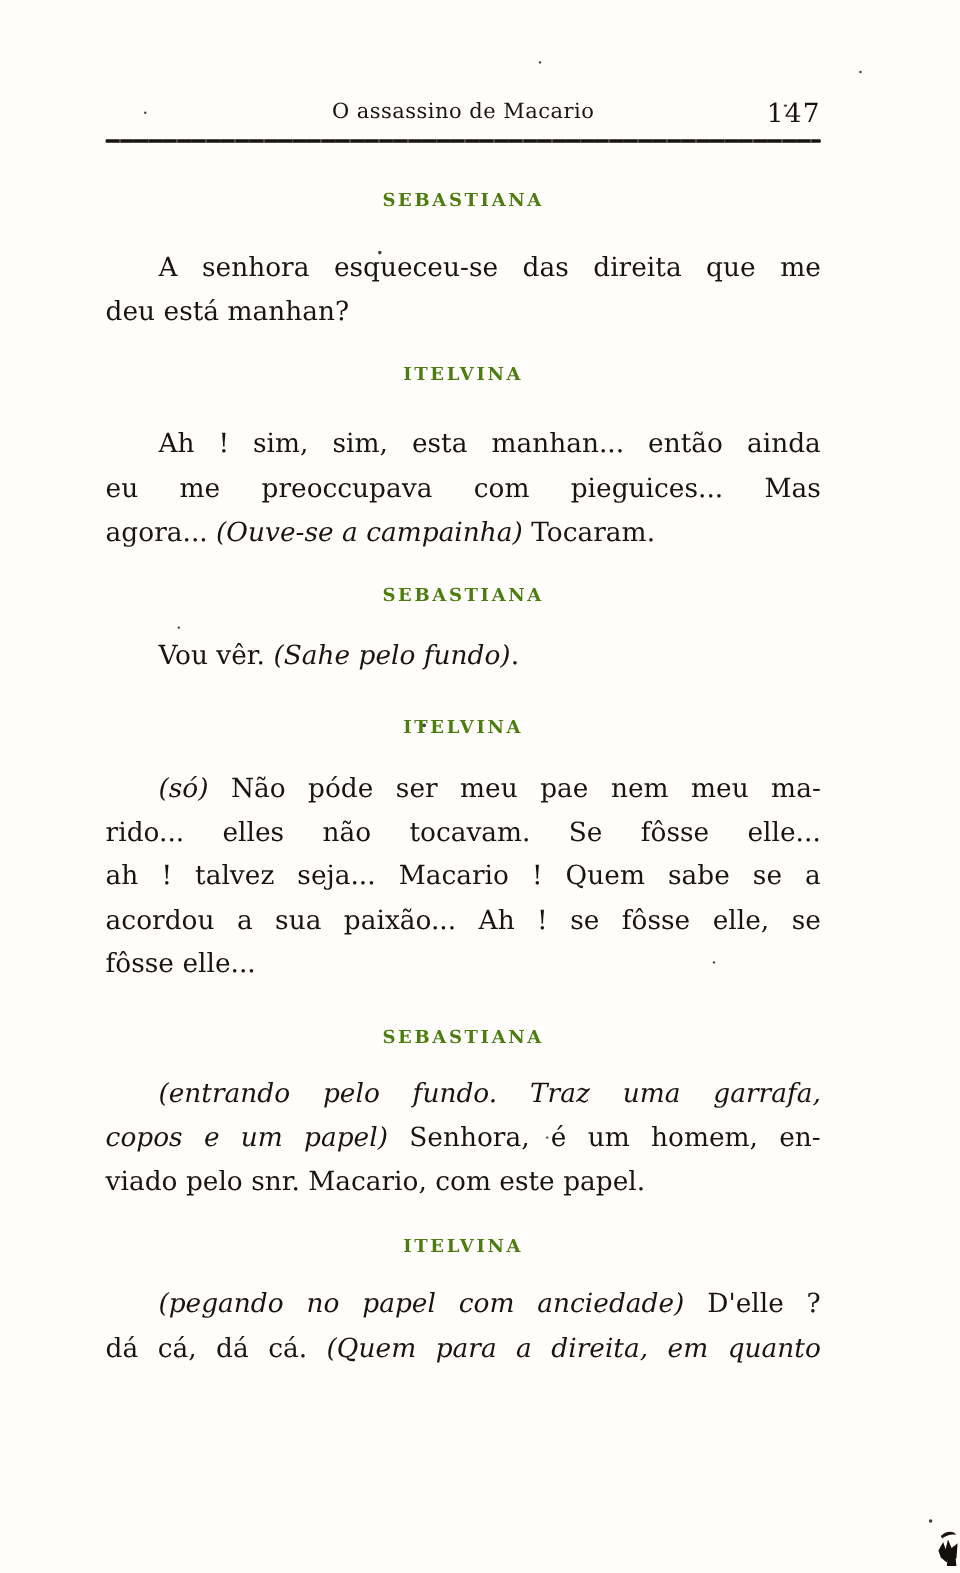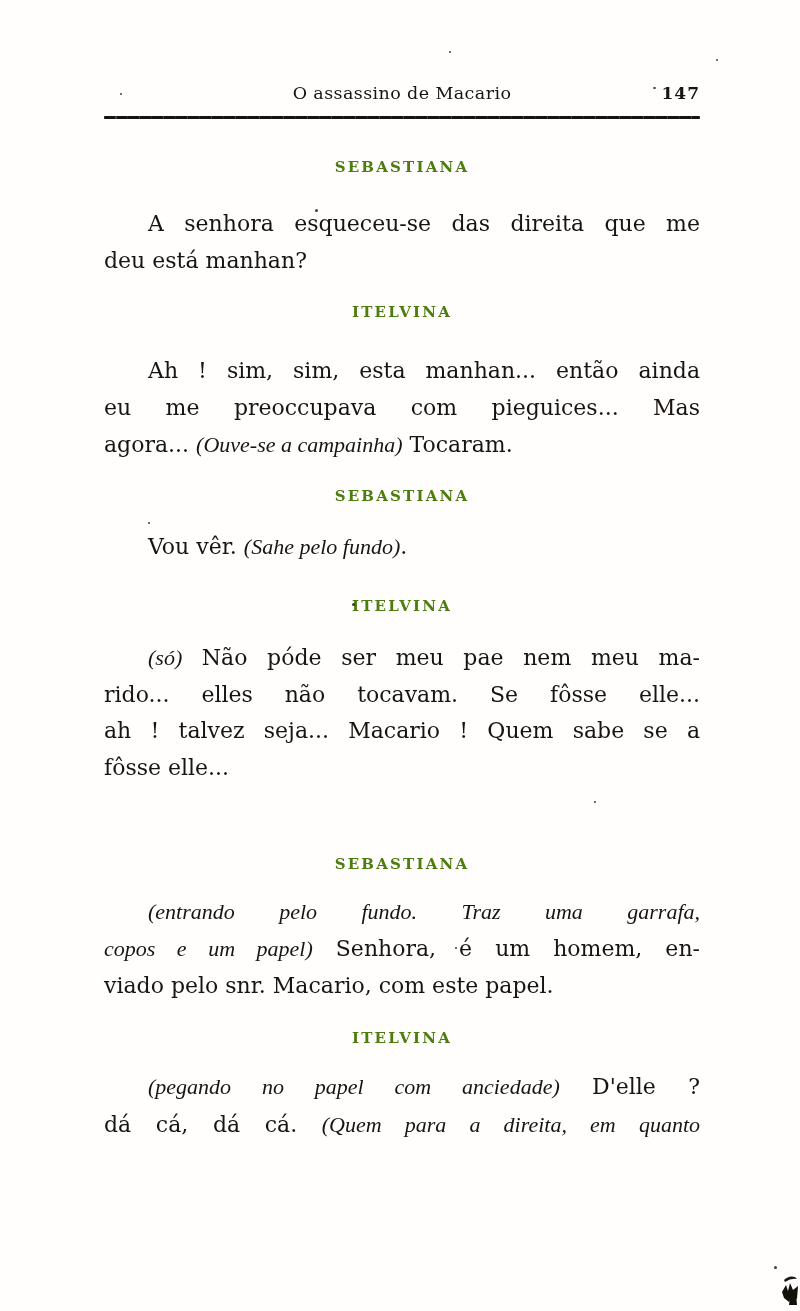--- a/index.html
+++ b/index.html
@@ -6,34 +6,34 @@
   html, body { margin: 0; padding: 0; background: #ffffff; }
   .page {
     position: relative;
     width: 800px;
     height: 1311px;
     background: #fffefd;
     color: #191410;
     font-family: "DejaVu Serif", serif;
     overflow: hidden;
   }
-  .abs { position: absolute; left: 104px; width: 596px; }
+  .abs { position: absolute; left: 88px; width: 596px; }
 
   
   .header-title {
     top: 83px;
     text-align: center;
     font-size: 17.5px;
     letter-spacing: 0.4px;
   }
   .pagenum {
     top: 83px;
     text-align: right;
-    font-size: 17px;
-    font-weight: 700;
+    font-size: 22px;
+    font-weight: 400;
     letter-spacing: 1px;
   }
   .rule {
     top: 116px;
     height: 3px;
     background: repeating-linear-gradient(90deg,
       #171310 0px, #171310 11px,
       #4a4138 11px, #4a4138 12.5px,
       #171310 12.5px, #171310 23px,
       #2c261f 23px, #2c261f 24px);
@@ -52,21 +52,21 @@
   
   .para { font-size: 22px; line-height: 37px; }
   .ln {
     text-align: justify;
     text-align-last: justify;
     text-justify: inter-word;
     white-space: normal;
   }
   .ln.first { text-indent: 44px; }
   .ln.last { text-align-last: left; }
-  .it { font-style: italic; font-family: Liberation Serif, serif; }
+  .it { font-style: italic; }
 
   
   .speck {
     position: absolute;
     background: #221d18;
     border-radius: 50%;
     opacity: 0.85;
   }
   .blot { position: absolute; }
 </style>
@@ -95,20 +95,21 @@
   <div class="abs speaker" style="top:487px">SEBASTIANA</div>
   <div class="abs para" style="top:528px">
     <div class="ln first last"><span>Vou vêr. </span><span class="it">(Sahe pelo fundo)</span><span>.</span></div>
   </div>
 
   <div class="abs speaker" style="top:597px">ITELVINA</div>
   <div class="abs para" style="top:640px; line-height:36.5px">
     <div class="ln first"><span class="it">(só)</span><span> Não póde ser meu pae nem meu ma-</span></div>
     <div class="ln"><span>rido... elles não tocavam. Se fôsse elle...</span></div>
     <div class="ln"><span>ah ! talvez seja... Macario ! Quem sabe se a</span></div>
+    <div class="ln"><span>acordou a sua paixão... Ah ! se fôsse elle, se</span></div>
     <div class="ln last"><span>fôsse elle...</span></div>
   </div>
 
   <div class="abs speaker" style="top:855px">SEBASTIANA</div>
   <div class="abs para" style="top:893px">
     <div class="ln first"><span class="it">(entrando pelo fundo. Traz uma garrafa,</span></div>
     <div class="ln"><span class="it">copos e um papel)</span><span> Senhora, é um homem, en-</span></div>
     <div class="ln last"><span>viado pelo snr. Macario, com este papel.</span></div>
   </div>
 

